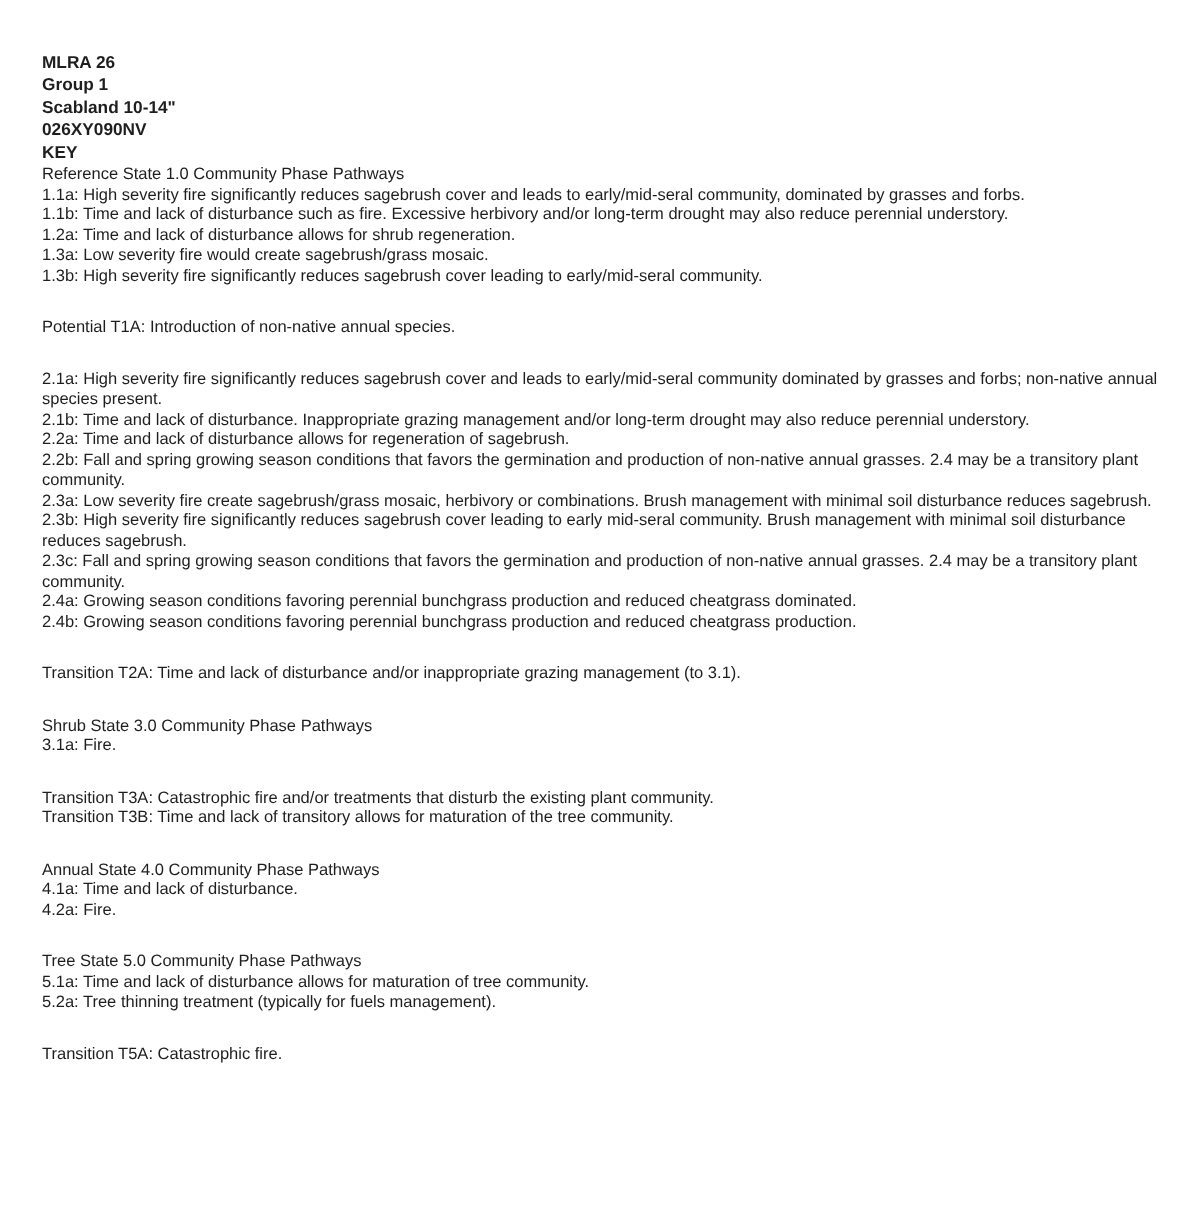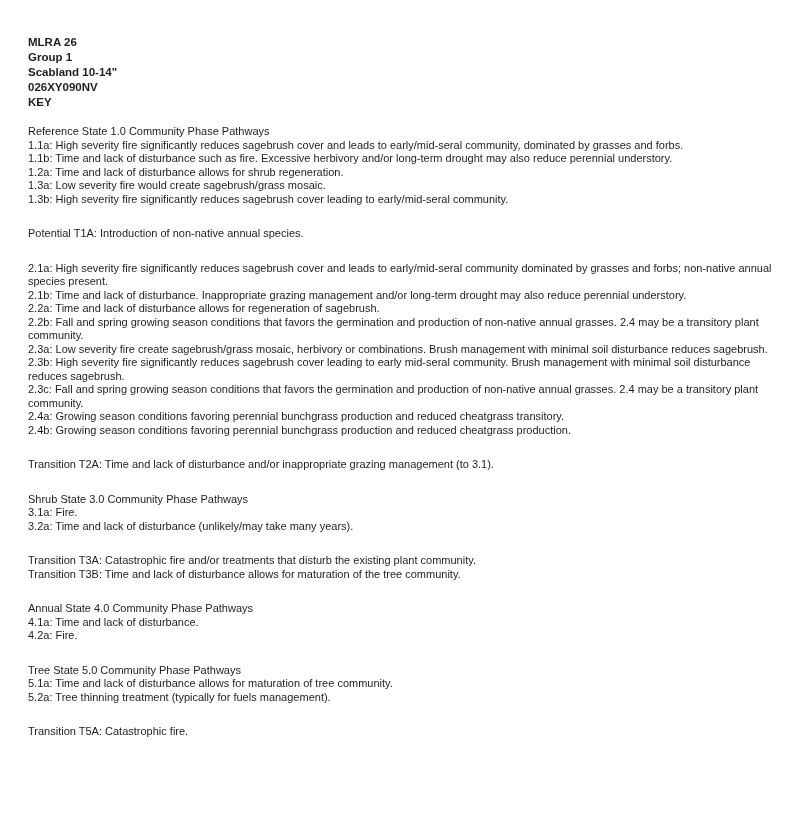--- a/index.html
+++ b/index.html
@@ -19,21 +19,20 @@
   }
   .doc-header {
     width: 128px;
     text-align: left;
     font-weight: 700;
     font-size: 11.5px;
     line-height: 15px;
   }
   .doc-header p { margin: 0; }
   .doc-body {
-    margin-top: 15px;
     width: 755px;
     font-size: 11px;
     line-height: 13.5px;
   }
   .section { margin-bottom: 21px; }
   .section p { margin: 0; }
 </style>
 </head>
 <body>
 
@@ -58,34 +57,33 @@
         <p>Potential T1A: Introduction of non-native annual species.</p>
       </div>
       <div class="section">
         <p>2.1a: High severity fire significantly reduces sagebrush cover and leads to early/mid-seral community dominated by grasses and forbs; non-native annual species present.</p>
         <p>2.1b: Time and lack of disturbance. Inappropriate grazing management and/or long-term drought may also reduce perennial understory.</p>
         <p>2.2a: Time and lack of disturbance allows for regeneration of sagebrush.</p>
         <p>2.2b: Fall and spring growing season conditions that favors the germination and production of non-native annual grasses. 2.4 may be a transitory plant community.</p>
         <p>2.3a: Low severity fire create sagebrush/grass mosaic, herbivory or combinations. Brush management with minimal soil disturbance reduces sagebrush.</p>
         <p>2.3b: High severity fire significantly reduces sagebrush cover leading to early mid-seral community. Brush management with minimal soil disturbance reduces sagebrush.</p>
         <p>2.3c: Fall and spring growing season conditions that favors the germination and production of non-native annual grasses. 2.4 may be a transitory plant community.</p>
-        <p>2.4a: Growing season conditions favoring perennial bunchgrass production and reduced cheatgrass transitory.</p>
+        <p>2.4a: Growing season conditions favoring perennial bunchgrass production and reduced cheatgrass dominated.</p>
         <p>2.4b: Growing season conditions favoring perennial bunchgrass production and reduced cheatgrass production.</p>
       </div>
       <div class="section">
         <p>Transition T2A: Time and lack of disturbance and/or inappropriate grazing management (to 3.1).</p>
       </div>
       <div class="section">
         <p>Shrub State 3.0 Community Phase Pathways</p>
         <p>3.1a: Fire.</p>
-        <p>3.2a: Time and lack of disturbance (unlikely/may take many years).</p>
       </div>
       <div class="section">
         <p>Transition T3A: Catastrophic fire and/or treatments that disturb the existing plant community.</p>
-        <p>Transition T3B: Time and lack of disturbance allows for maturation of the tree community.</p>
+        <p>Transition T3B: Time and lack of transitory allows for maturation of the tree community.</p>
       </div>
       <div class="section">
         <p>Annual State 4.0 Community Phase Pathways</p>
         <p>4.1a: Time and lack of disturbance.</p>
         <p>4.2a: Fire.</p>
       </div>
       <div class="section">
         <p>Tree State 5.0 Community Phase Pathways</p>
         <p>5.1a: Time and lack of disturbance allows for maturation of tree community.</p>
         <p>5.2a: Tree thinning treatment (typically for fuels management).</p>

